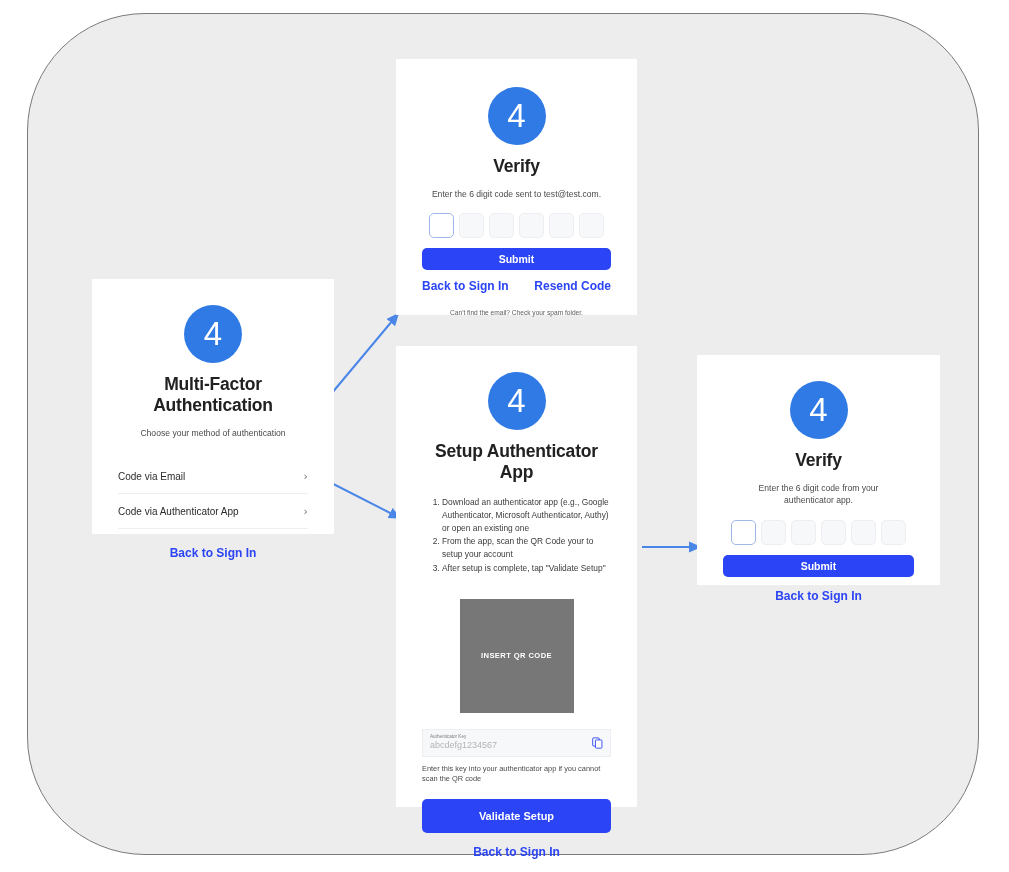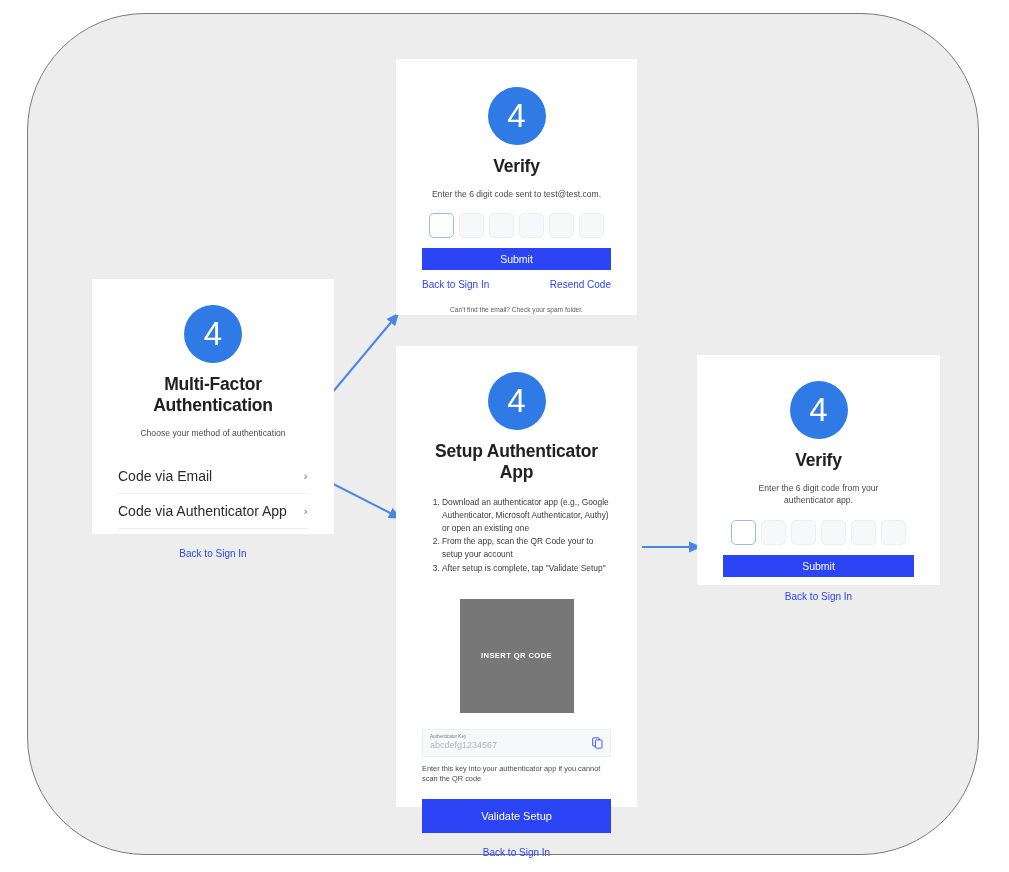--- a/index.html
+++ b/index.html
@@ -85,33 +85,33 @@
     border: 1px solid #9fb8e8;
   }
   .btn-primary {
     display: block;
     width: 100%;
     height: 22px;
     line-height: 22px;
     background: #2b44f5;
     color: #ffffff;
     font-size: 10.5px;
-    font-weight: normal;
+    font-weight: bold;
     border: none;
-    border-radius: 0;
+    border-radius: 5px;
     margin-top: 10px;
     text-align: center;
     cursor: pointer;
     padding: 0;
     font-family: "Liberation Sans", sans-serif;
   }
   .link {
     color: #2b44f5;
-    font-size: 10px;
-    font-weight: normal;
+    font-size: 12px;
+    font-weight: bold;
     text-decoration: none;
     cursor: pointer;
     display: inline-block;
   }
   .link-row {
     display: flex;
     justify-content: space-between;
     margin-top: 9px;
   }
   .link-center {
@@ -128,21 +128,21 @@
   }
   .option-row {
     display: flex;
     align-items: center;
     justify-content: space-between;
     height: 34px;
     border-bottom: 1px solid #eceef2;
     cursor: pointer;
   }
   .option-label {
-    font-size: 14px;
+    font-size: 10px;
     color: #2b2b2b;
   }
   .chev {
     color: #6e6e6e;
     font-size: 11px;
     line-height: 1;
     font-family: "DejaVu Sans", sans-serif;
   }
   
   ol.steps {

